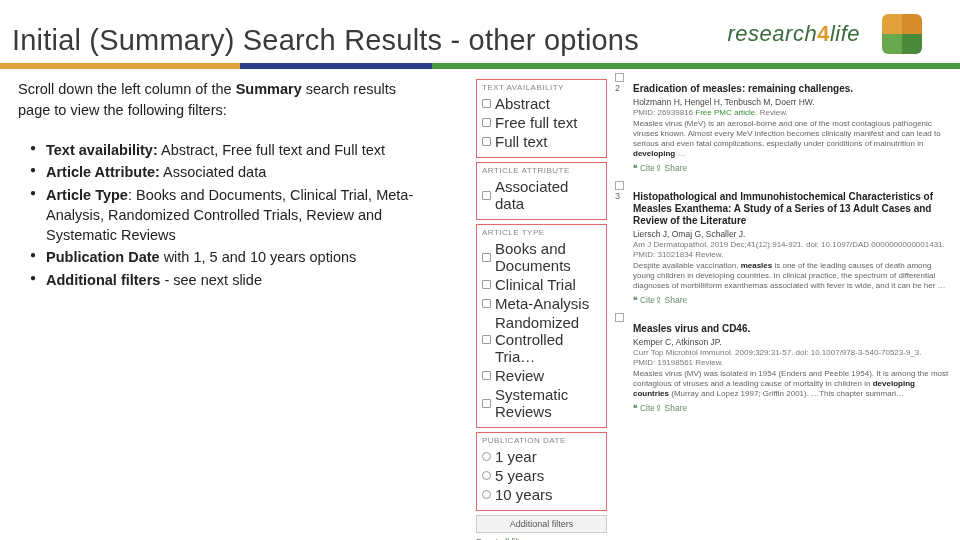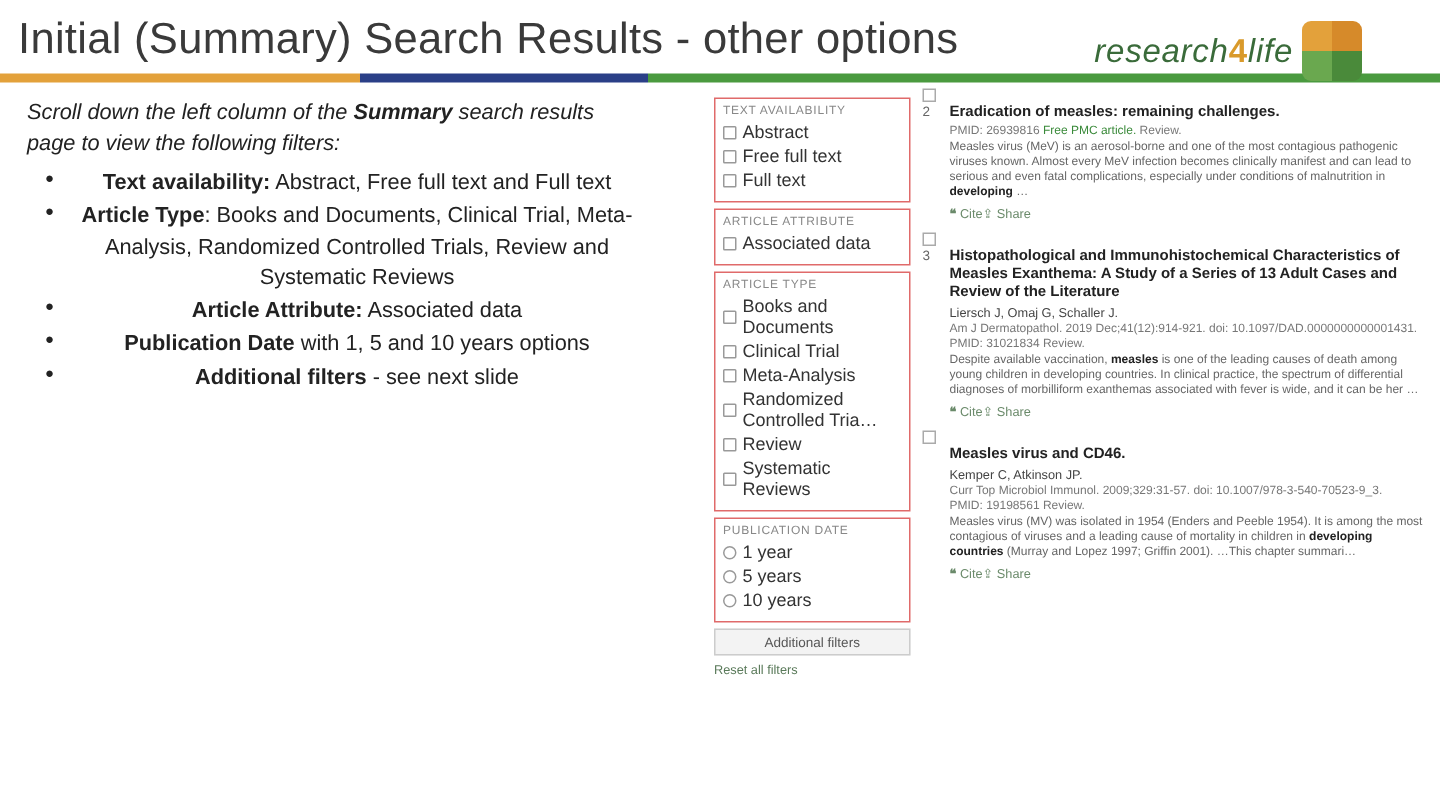--- a/index.html
+++ b/index.html
@@ -2,59 +2,59 @@
 <html><head>
 <meta charset="utf-8">
 <style>
   * { box-sizing: border-box; margin: 0; padding: 0; }
   body {
     width: 960px; height: 540px;
     font-family: "Segoe UI", Arial, sans-serif;
     background: #fff; color: #333;
     position: relative; overflow: hidden;
   }
-  .header { padding: 10px 12px 0 12px; }
+  .header { padding: 24px 12px 0 12px; }
   .title {
     font-size: 29px; font-weight: 300; color: #3a3a3a;
     line-height: 1.15; letter-spacing: 0.2px;
   }
   .logo {
-    position: absolute; top: 14px; right: 52px;
-    display: flex; align-items: center; gap: 6px;
+    position: absolute; top: 14px; right: 38px;
+    display: flex; align-items: center; gap: 22px;
   }
   .logo-text { font-size: 22px; font-weight: 400; color: #3a6b3a; font-style: italic; letter-spacing: 0.5px; }
   .logo-text .four { color:#d99a2b; font-style: normal; font-weight:600; }
   .logo-icon { width: 40px; height: 40px; display:flex; flex-direction:column; }
   .logo-icon .lrow { display:flex; flex:1; }
   .logo-icon .lcell { flex:1; }
   .rule {
     margin: 6px 0 10px 0; height: 6px; width: 100%;
     display:flex;
   }
   .rule .seg { height:6px; }
   .rule .s1 { width: 25%; background:#e3a13b; }
   .rule .s2 { width: 20%; background:#2a3f87; }
   .rule .s3 { width: 55%; background:#4a9a3f; }
 
   .body { display:flex; padding: 0 10px 0 18px; gap: 12px; }
 
   .left { width: 412px; font-size: 14.5px; line-height: 1.4; color:#222; }
-  .left p { margin-bottom: 6px; font-style: italic; }
+  .left p { margin-bottom: 20px; }
   .left b { font-weight: 700; }
   .left ul { list-style: none; padding-left: 12px; }
-  .left li { position:relative; padding-left: 16px; margin-bottom: 2px; text-align: center; }
+  .left li { position:relative; padding-left: 16px; margin-bottom: 2px; }
   .left li::before { content:"●"; position:absolute; left:0; top:1px; font-size:10px; }
 
   .right { flex:1; display:flex; gap: 8px; font-size: 8.5px; color:#555; }
 
   
   .filters { width: 165px; padding-left: 34px; }
   .fgroup { border: 1px solid #e06a6a; padding: 3px 5px 5px 5px; margin-bottom: 4px; }
   .fhead { font-size: 8px; letter-spacing: 0.5px; color:#888; margin-bottom: 3px; }
-  .fitem { display:flex; align-items:center; gap:4px; margin: 2px 0; font-size:12px; color:#333; }
+  .fitem { display:flex; align-items:center; gap:4px; margin: 2px 0; font-size:15px; color:#333; }
   .cb { width:9px; height:9px; border:1px solid #999; border-radius:1px; flex:none; }
   .rb { width:9px; height:9px; border:1px solid #999; border-radius:50%; flex:none; }
   .addl { margin-top:4px; padding:3px 6px; border:1px solid #ccc; background:#f3f3f3; font-size:9px; text-align:center; color:#555; }
 
   
   .results { flex:1; display:flex; flex-direction:column; gap: 18px; padding-top:4px; }
   .result { position:relative; padding-left: 18px; }
   .ridx { position:absolute; left:0; top:0; font-size:9px; color:#666; }
   .rchk { position:absolute; left:0; top:-10px; width:9px; height:9px; border:1px solid #aaa; }
   .rtitle { font-size:10px; color:#222; font-weight:600; line-height:1.2; }
@@ -97,22 +97,22 @@
     <div class="seg s3"></div>
 </div>
 
 <div class="body">
   <div class="left">
     <p>
       <span>Scroll down the left column of the </span><b>Summary</b><span> search results page to view the following filters:</span>
     </p>
     <ul id="bullets">
         <li><b>Text availability:</b><span> Abstract, Free full text and  Full text</span></li>
+        <li><b>Article Attribute:</b><span> Associated data</span></li>
         <li><b>Article Type</b><span>: Books and Documents, Clinical Trial, Meta-Analysis, Randomized Controlled  Trials, Review and Systematic Reviews</span></li>
-        <li><b>Article Attribute:</b><span> Associated data</span></li>
         <li><b>Publication Date</b><span> with 1, 5 and 10 years options</span></li>
         <li><b>Additional filters</b><span> - see next slide</span></li>
       </ul>
   </div>
 
   <div class="right">
     <div class="filters">
       <div id="fgroups">
           <div class="fgroup">
             <div class="fhead">TEXT AVAILABILITY</div>
@@ -181,20 +181,21 @@
         </div>
       <div class="addl">Additional filters</div>
       <div style="margin-top:4px;font-size:8.5px;color:#5a7a5a">Reset all filters</div>
     </div>
 
     <div class="results" id="results">
         <div class="result">
           <div class="rchk"></div>
           <div class="ridx">2</div>
           <div class="rtitle">Eradication of <span class="hl">measles</span>: remaining challenges.</div>
+          <div class="rauth">Holzmann H, Hengel H, Tenbusch M, Doerr HW.</div>
           <div class="rmeta">PMID: 26939816    <span class="green">Free PMC article.</span>    Review.</div>
           <div class="rsnip">Measles virus (MeV) is an aerosol-borne and one of the most contagious pathogenic viruses known. Almost every MeV infection becomes clinically manifest and can lead to serious and even fatal complications, especially under conditions of malnutrition in <span class="hl">developing</span> …</div>
           <div class="ractions">
             <span><span class="quote">❝</span> Cite</span>
             <span>⇪ Share</span>
           </div>
         </div>
         <div class="result">
           <div class="rchk"></div>
           <div class="ridx">3</div>

